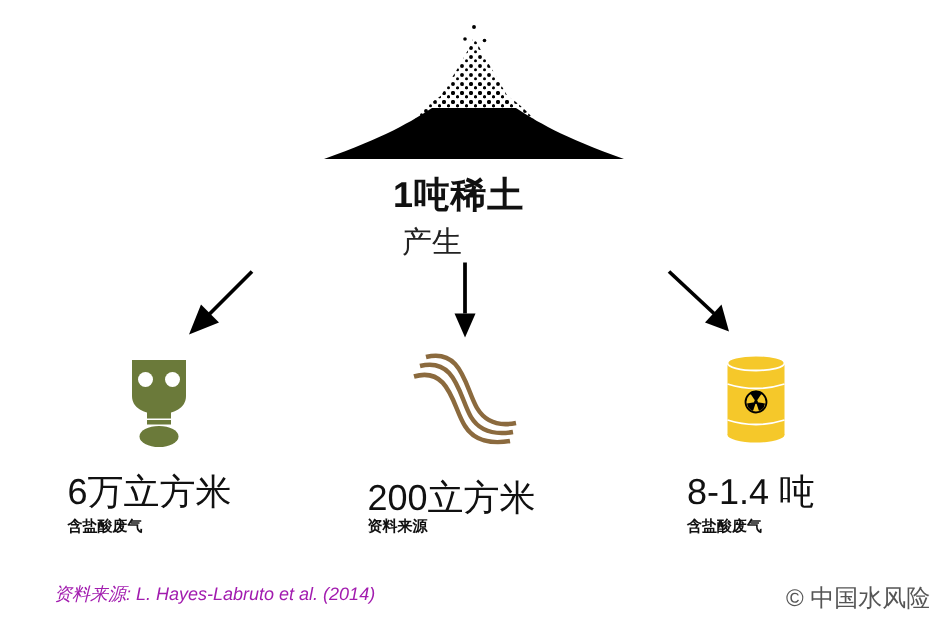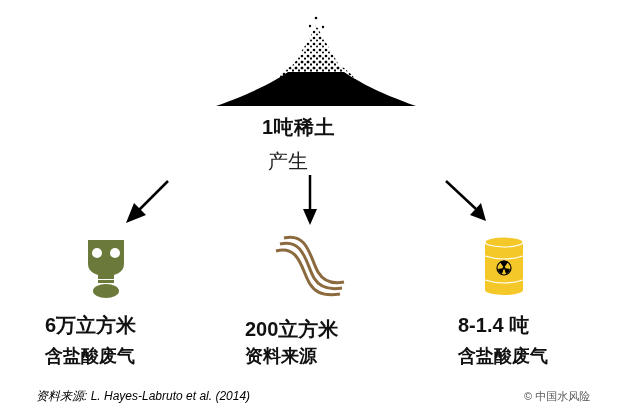--- a/index.html
+++ b/index.html
@@ -1,23 +1,23 @@
 <!DOCTYPE html>
 <html><head>
 <meta charset="utf-8">
 <style>
   html,body{margin:0;padding:0;background:#fff;}
   body{width:627px;height:416px;position:relative;overflow:hidden;font-family:"Liberation Sans","DejaVu Sans",sans-serif;color:#111;}
   .abs{position:absolute;}
-  .title{left:262px;top:114px;font-size:20px;font-weight:bold;letter-spacing:0.5px;}
+  .title{left:262px;top:114px;font-size:24px;font-weight:bold;letter-spacing:0.5px;}
   .sub{left:268px;top:148px;font-size:20px;color:#222;}
-  .big{font-size:20px;font-weight:bold;white-space:nowrap;text-align:right;}
-  .small{font-size:18px;font-weight:bold;white-space:nowrap;}
-  .source{left:36px;top:388px;font-size:12px;font-style:italic;color:#000000;}
-  .copy{left:524px;top:389px;font-size:11px;color:#555;}
+  .big{font-size:24px;font-weight:normal;white-space:nowrap;text-align:right;}
+  .small{font-size:10px;font-weight:bold;white-space:nowrap;}
+  .source{left:36px;top:388px;font-size:12px;font-style:italic;color:#a21caf;}
+  .copy{left:524px;top:389px;font-size:16px;color:#555;}
 </style>
 </head>
 <body>
 
 <svg class="abs" style="left:216px;top:12px" width="200" height="96" viewBox="0 0 200 96">
   <defs>
     <pattern id="dots" width="6" height="6" patternUnits="userSpaceOnUse">
       <circle cx="2" cy="2" r="1.3" fill="#000"></circle>
       <circle cx="5" cy="4.5" r="1" fill="#000"></circle>
     </pattern>

